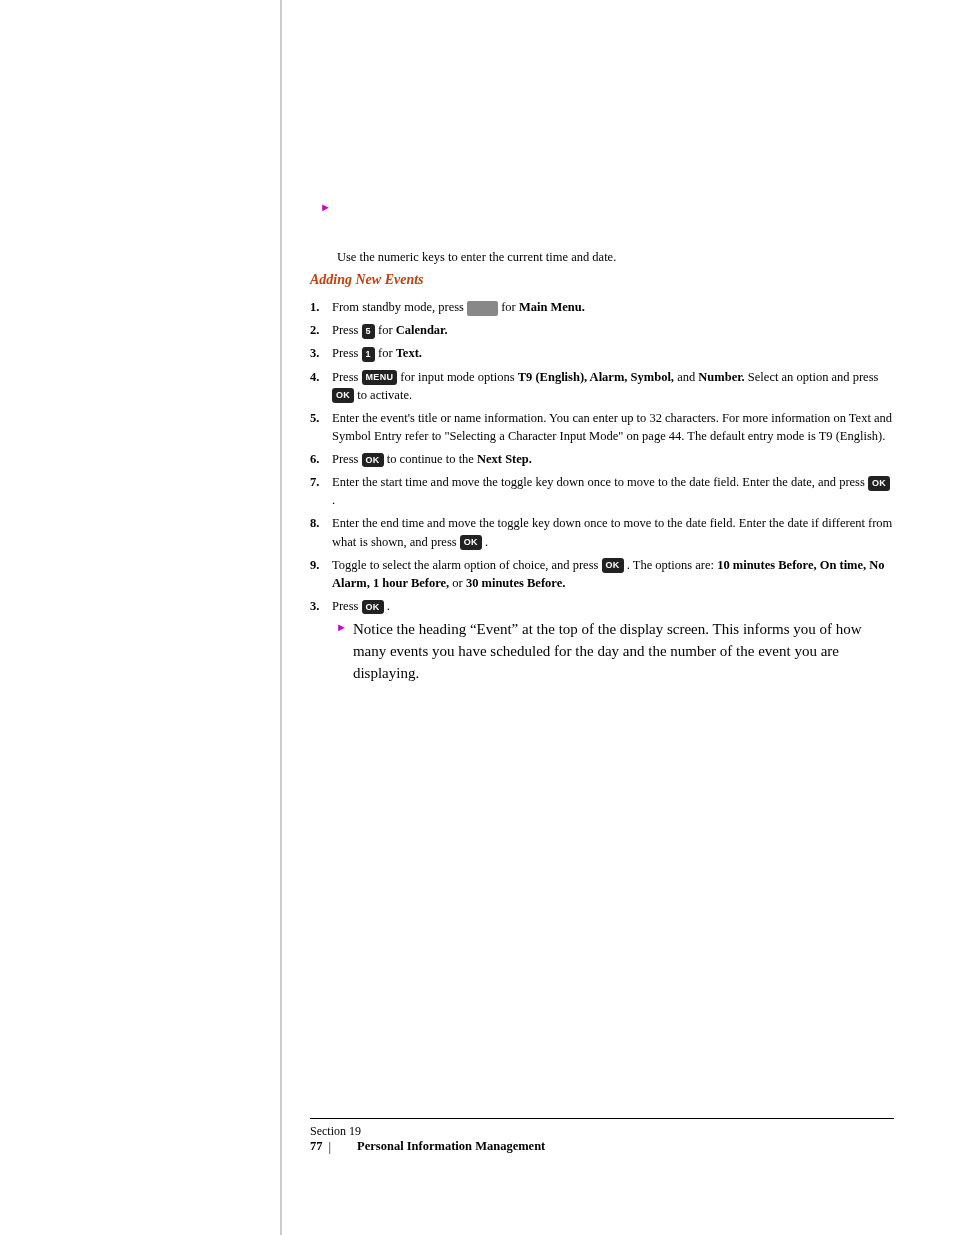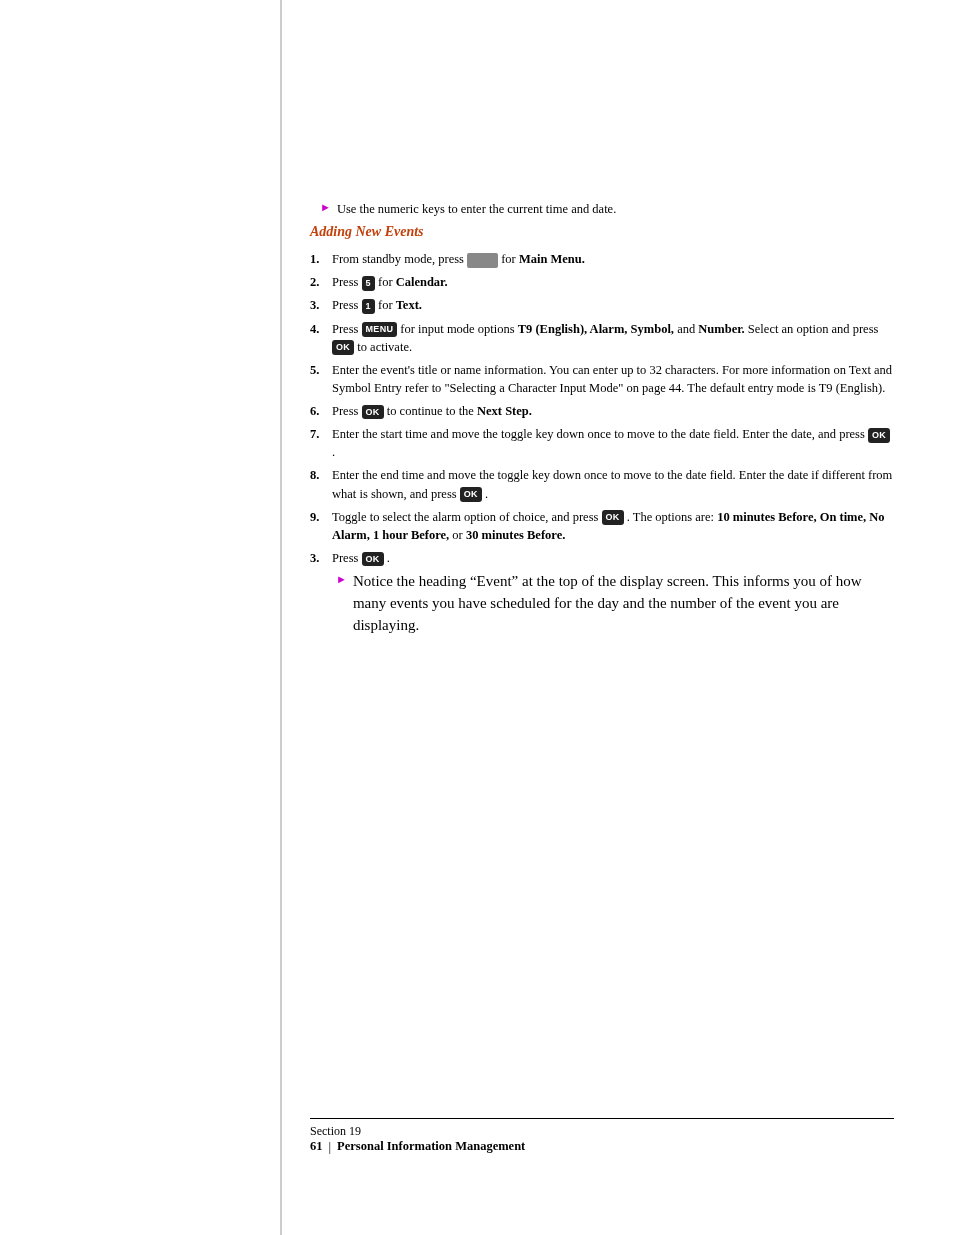--- a/index.html
+++ b/index.html
@@ -46,20 +46,21 @@
       color: #cc00cc;
       font-size: 11px;
       margin-right: 6px;
       margin-top: 1px;
       flex-shrink: 0;
     }
 
     .bullet-text {
       font-size: 12.5px;
       line-height: 1.45;
+      margin-top: 48px;
     }
 
     .section-title {
       color: #c2410c;
       font-size: 14px;
       font-weight: bold;
       font-style: italic;
       margin-bottom: 10px;
       margin-top: 4px;
     }
@@ -269,19 +270,19 @@
 
 
     </ol>
 
   </div>
 
   <div class="footer">
     <hr class="footer-divider">
     <div class="footer-section">Section 19</div>
     <div class="footer-row">
-      <span class="footer-page-num">61</span>
+      <span class="footer-page-num">77</span>
       <span class="footer-pipe">|</span>
-      <span class="footer-description" style="font-weight:bold; font-size:12.5px;">Personal Information Management</span>
+      <span class="footer-description" style="font-weight:bold; font-size:12.5px;margin-left:20px;">Personal Information Management</span>
     </div>
   </div>
 
 </div>
 
 </body></html>

